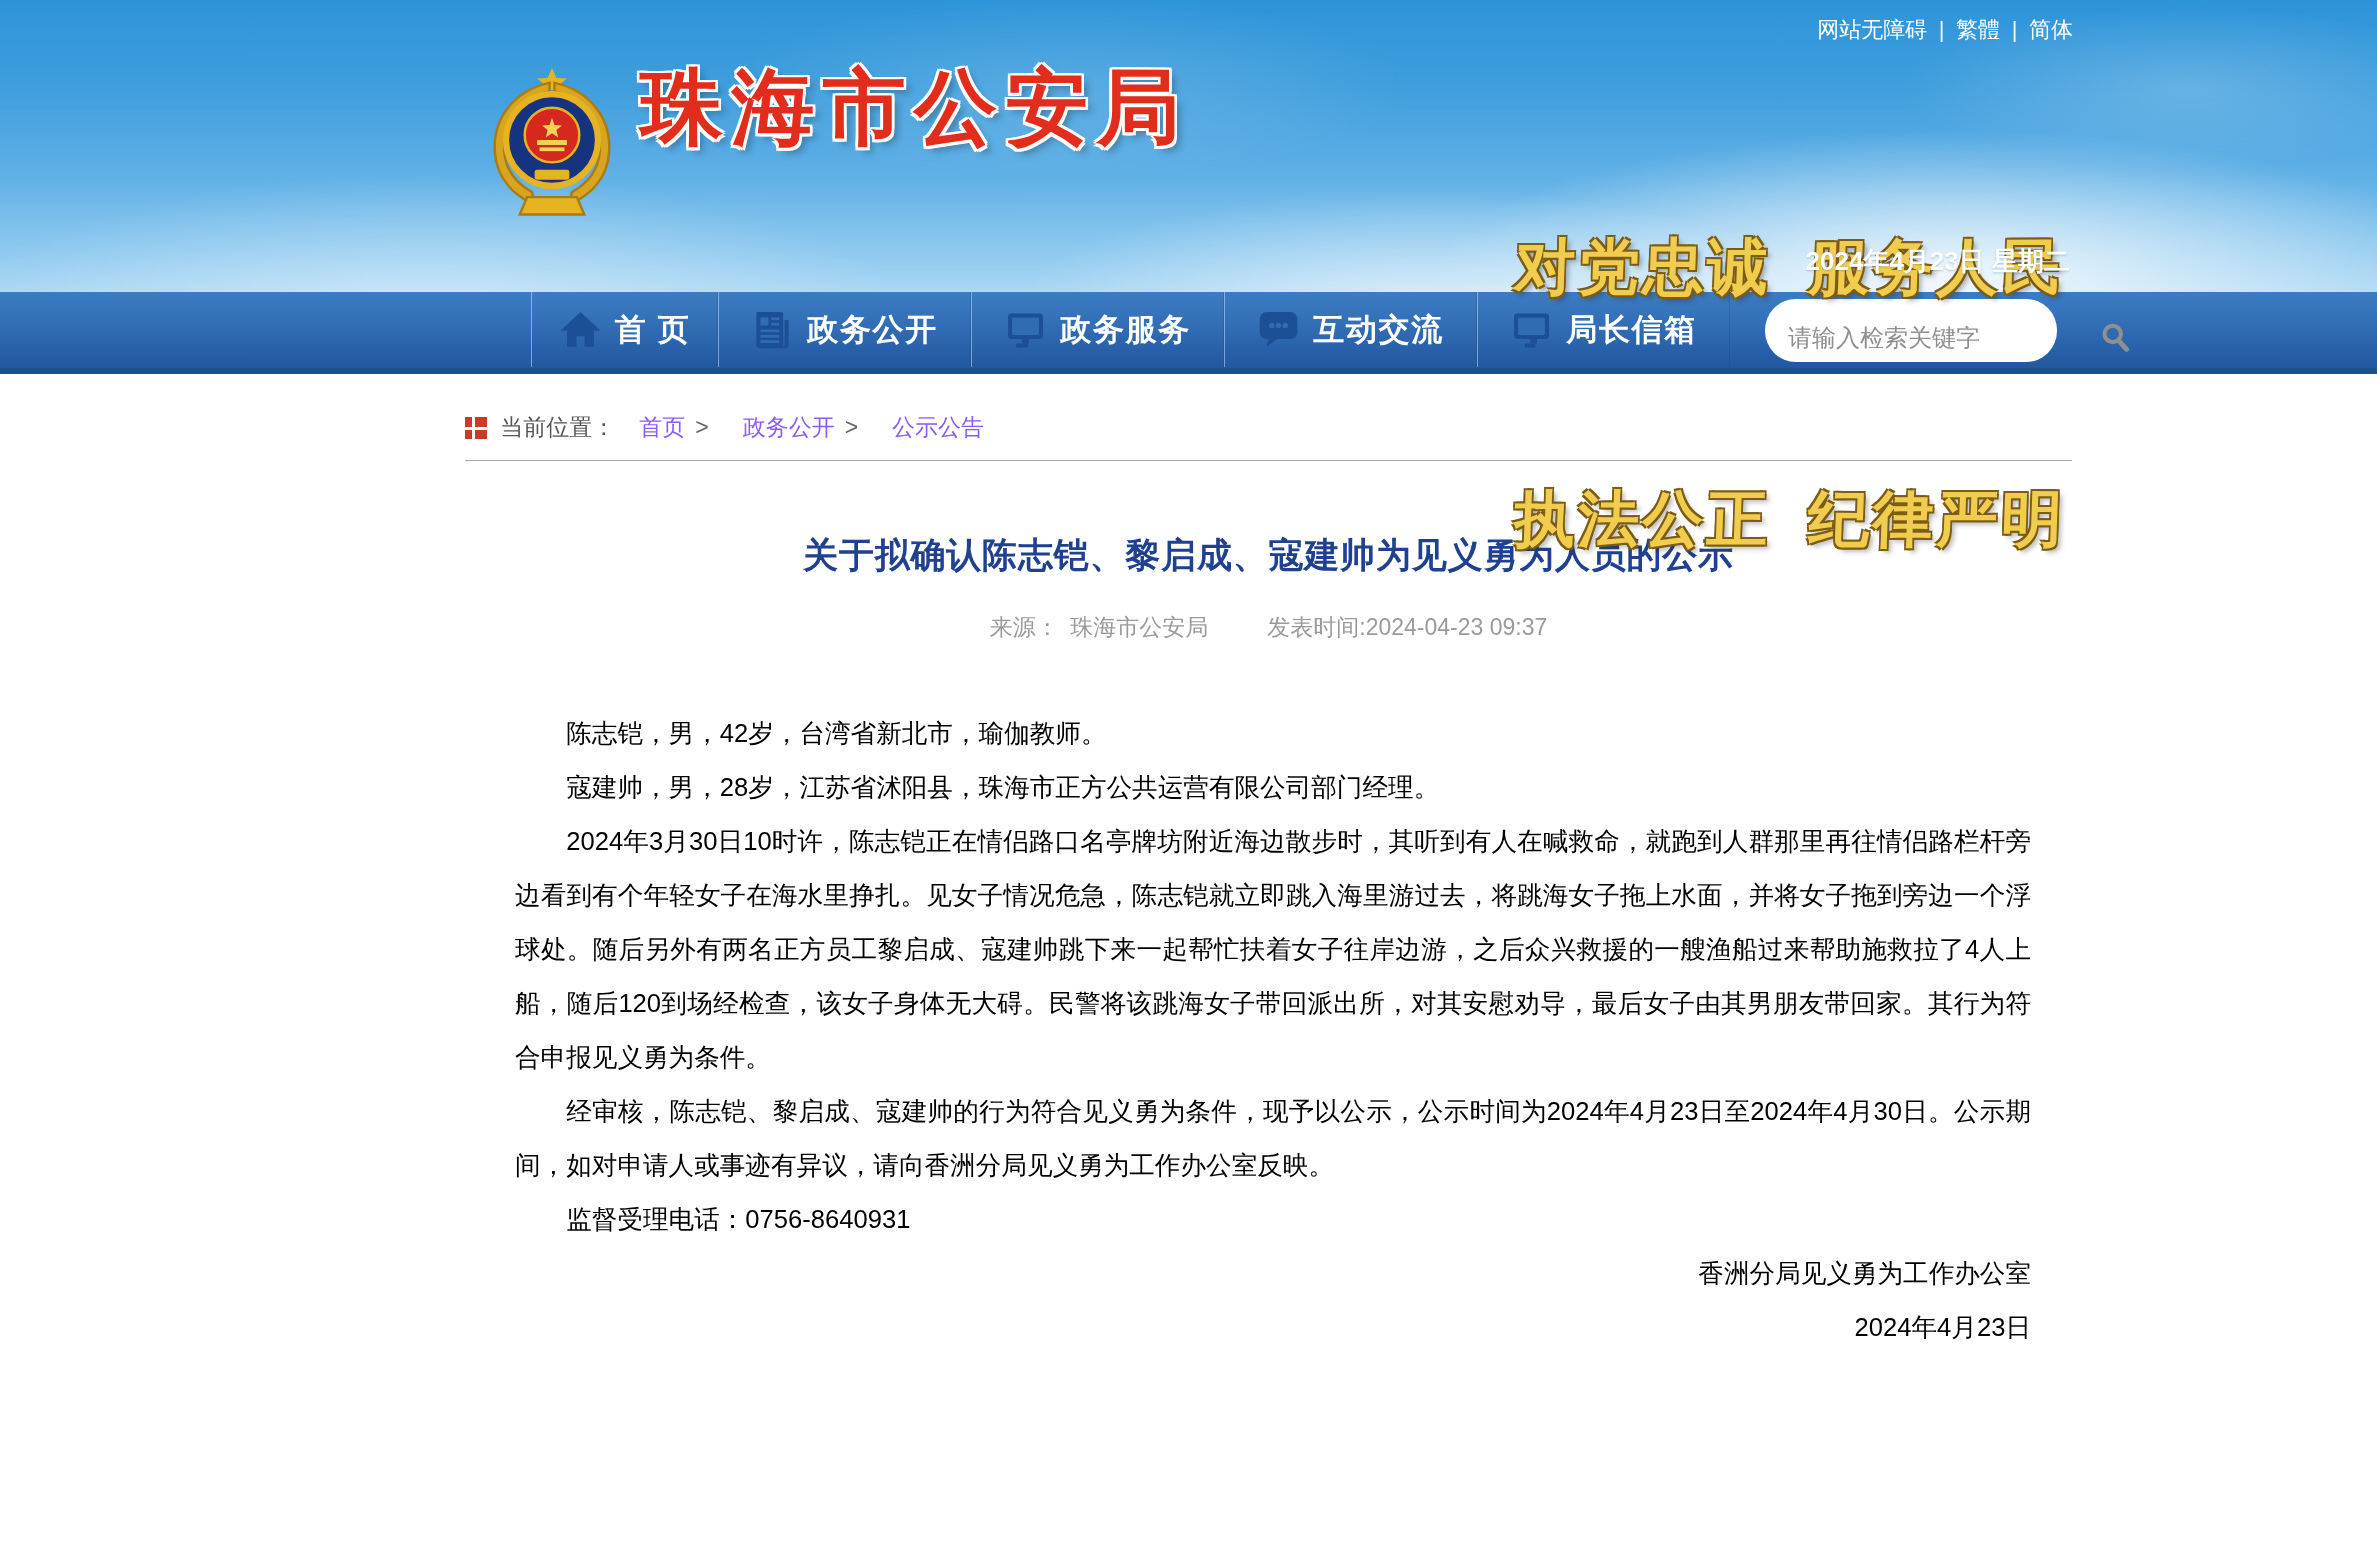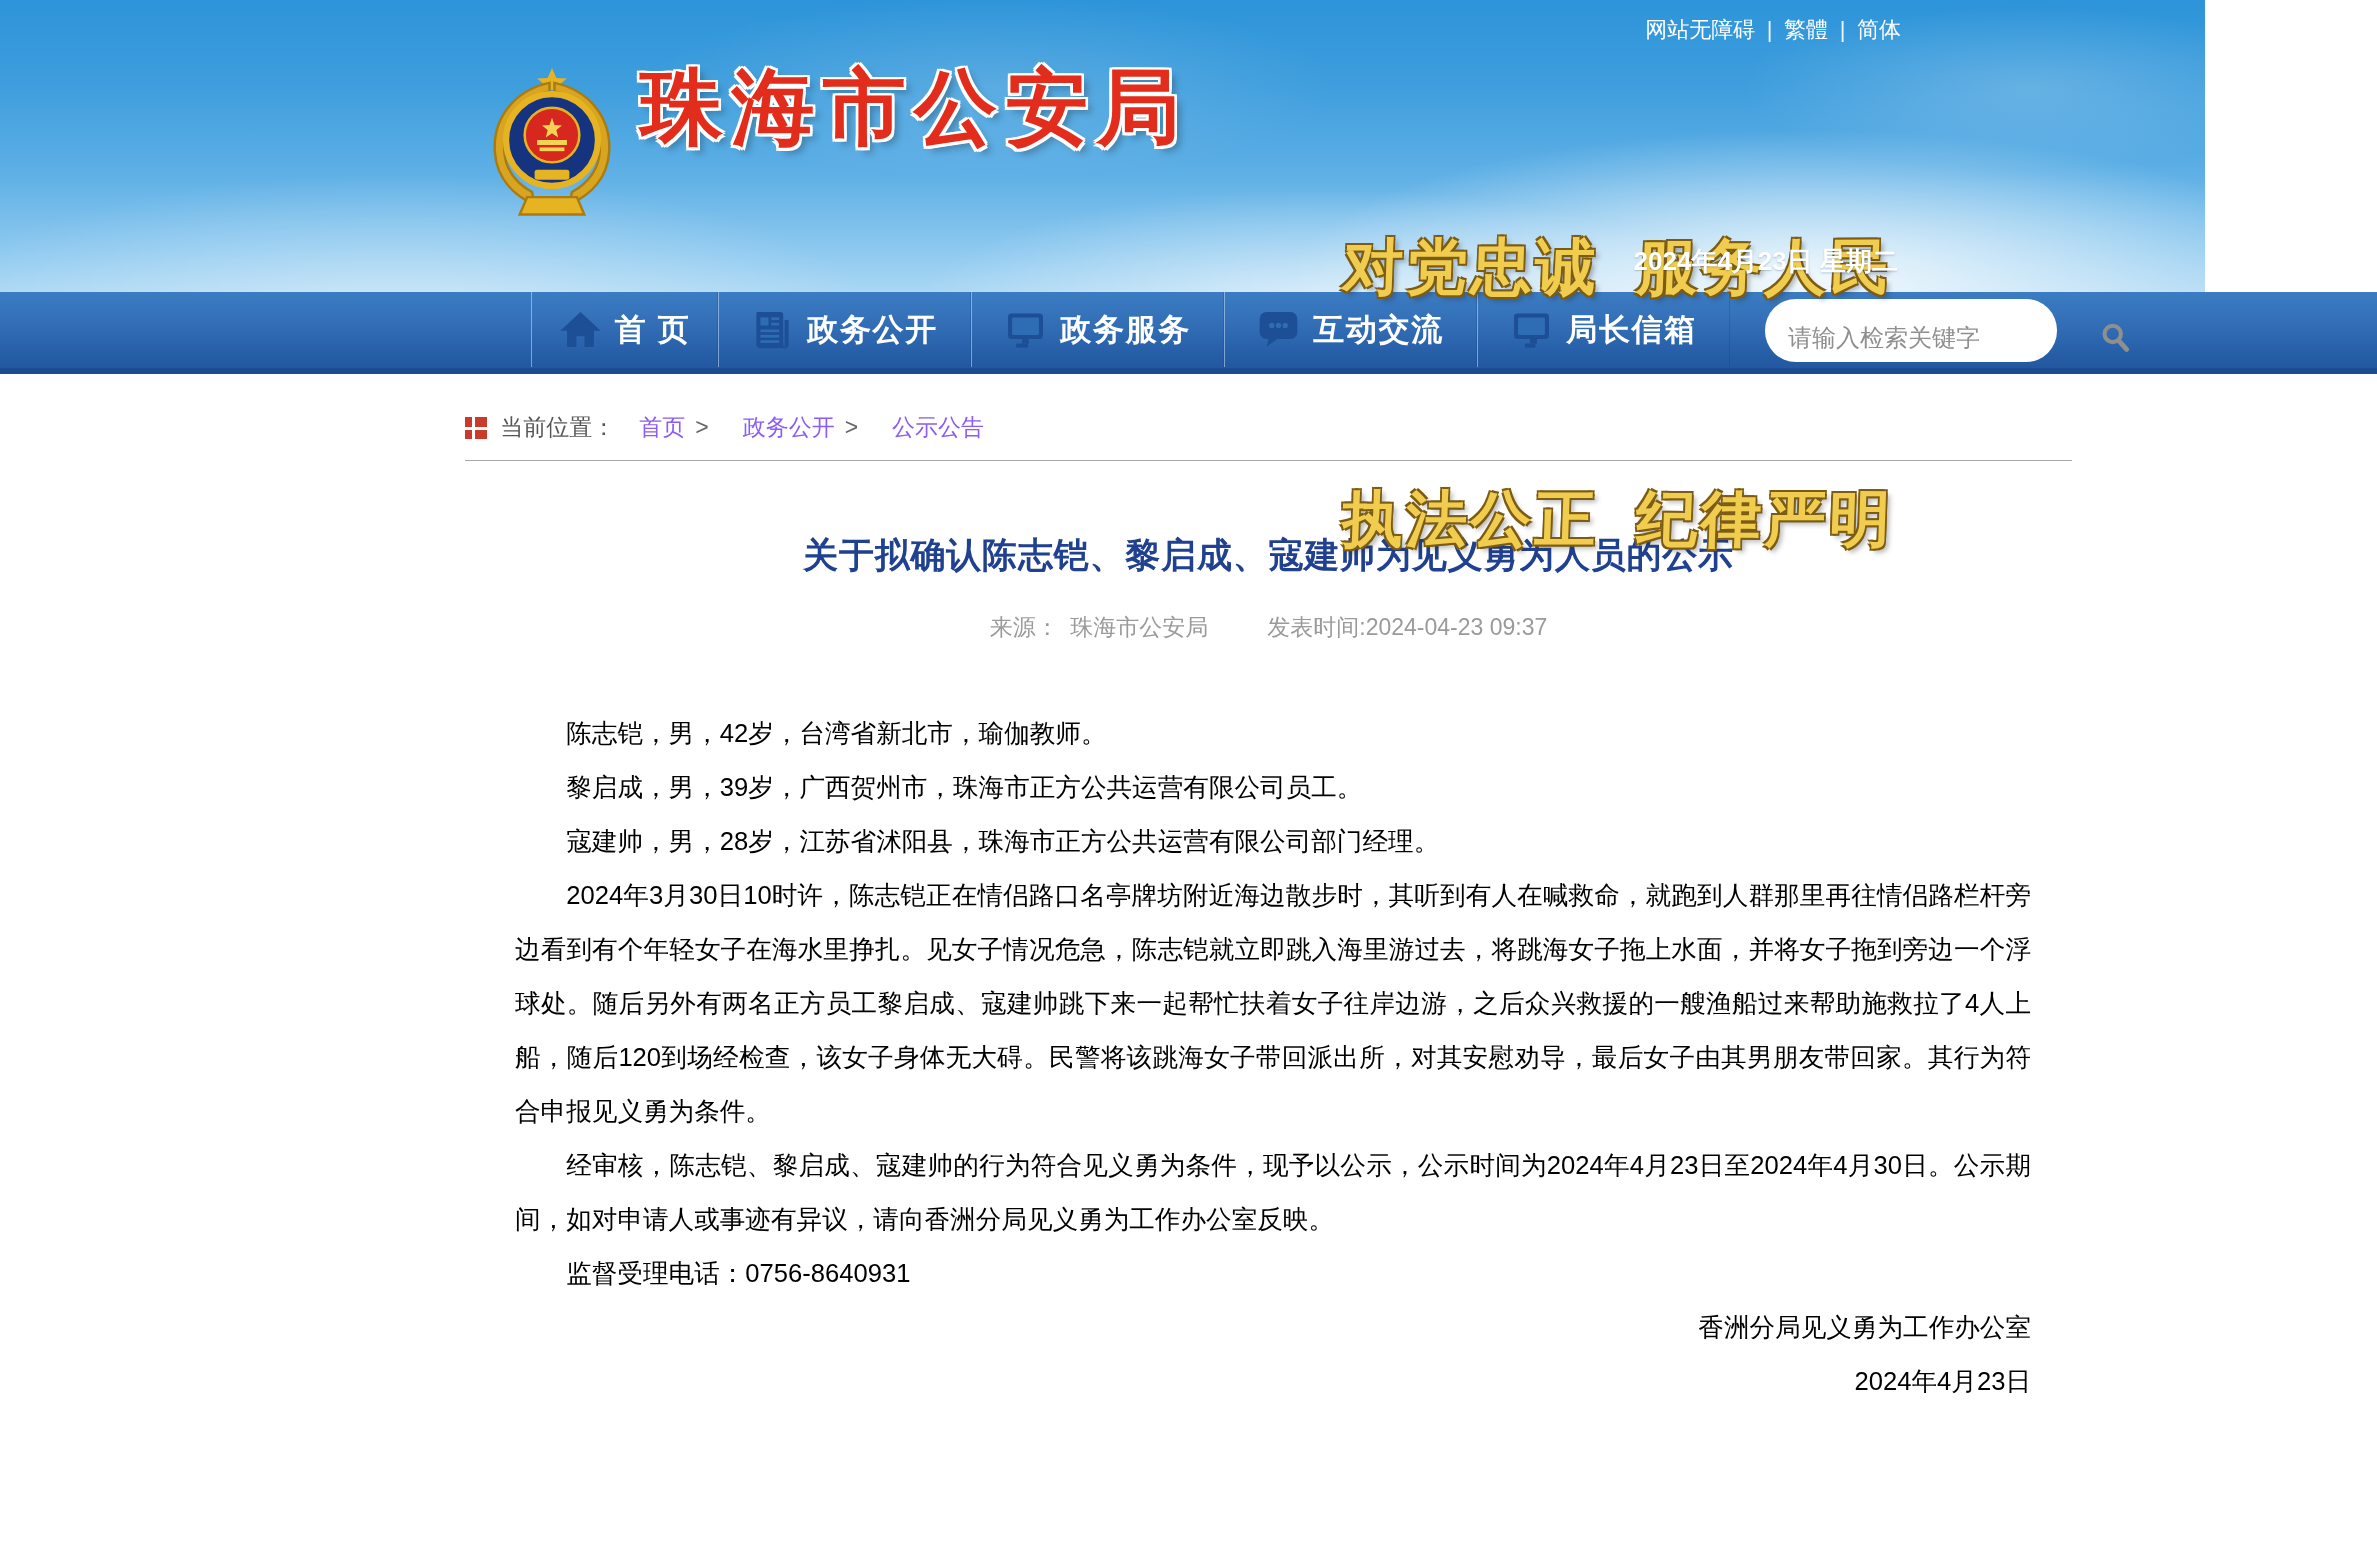--- a/index.html
+++ b/index.html
@@ -1,21 +1,21 @@
 <!DOCTYPE html>
 <html style="font-size:13.2px"><head>
 <meta charset="utf-8">
 <style>
   * { margin:0; padding:0; box-sizing:border-box; }
   html,body { width:2377px; height:1550px; background:#ffffff; overflow:hidden;
               font-family:"Liberation Sans","DejaVu Sans",sans-serif; }
 
   
   .header{
-    position:relative; width:2205px; height:292px;
+    position:relative; width:2377px; height:292px;
     background:
       radial-gradient(ellipse 743px 215px at 82% 96%, rgba(255,255,255,.85), rgba(255,255,255,0) 70%),
       radial-gradient(ellipse 578px 165px at 60% 104%, rgba(255,255,255,.55), rgba(255,255,255,0) 70%),
       radial-gradient(ellipse 660px 198px at 18% 108%, rgba(255,255,255,.40), rgba(255,255,255,0) 72%),
       radial-gradient(ellipse 495px 132px at 45% 30%, rgba(255,255,255,.14), rgba(255,255,255,0) 70%),
       radial-gradient(ellipse 413px 116px at 92% 30%, rgba(255,255,255,.20), rgba(255,255,255,0) 70%),
       linear-gradient(180deg,#2d94d9 0%, #3f9edd 30%, #5fb0e6 60%, #8cc8ef 85%, #aad7f4 100%);
   }
   .toplinks{ position:absolute; top:15px; right:304px; color:#fff; font-size:22px; }
   .toplinks a{ color:#fff; text-decoration:none; cursor:pointer; }
@@ -206,21 +206,20 @@
   </div>
 
   <h1 class="art-title">关于拟确认陈志铠、黎启成、寇建帅为见义勇为人员的公示</h1>
 
   <div class="art-meta">
     <span>来源：</span><span class="src">珠海市公安局</span><span class="pub">发表时间:</span><span>2024-04-23 09:37</span>
   </div>
 
   <div class="art-body">
     <p>陈志铠，男，42岁，台湾省新北市，瑜伽教师。</p>
-    <p>黎启成，男，39岁，广西贺州市，珠海市正方公共运营有限公司员工。</p>
     <p>寇建帅，男，28岁，江苏省沭阳县，珠海市正方公共运营有限公司部门经理。</p>
     <p>2024年3月30日10时许，陈志铠正在情侣路口名亭牌坊附近海边散步时，其听到有人在喊救命，就跑到人群那里再往情侣路栏杆旁边看到有个年轻女子在海水里挣扎。见女子情况危急，陈志铠就立即跳入海里游过去，将跳海女子拖上水面，并将女子拖到旁边一个浮球处。随后另外有两名正方员工黎启成、寇建帅跳下来一起帮忙扶着女子往岸边游，之后众兴救援的一艘渔船过来帮助施救拉了4人上船，随后120到场经检查，该女子身体无大碍。民警将该跳海女子带回派出所，对其安慰劝导，最后女子由其男朋友带回家。其行为符合申报见义勇为条件。</p>
     <p>经审核，陈志铠、黎启成、寇建帅的行为符合见义勇为条件，现予以公示，公示时间为2024年4月23日至2024年4月30日。公示期间，如对申请人或事迹有异议，请向香洲分局见义勇为工作办公室反映。</p>
     <p>监督受理电话：0756-8640931</p>
     <p class="sig">香洲分局见义勇为工作办公室</p>
     <p class="sig">2024年4月23日</p>
   </div>
 </div>
 
 

